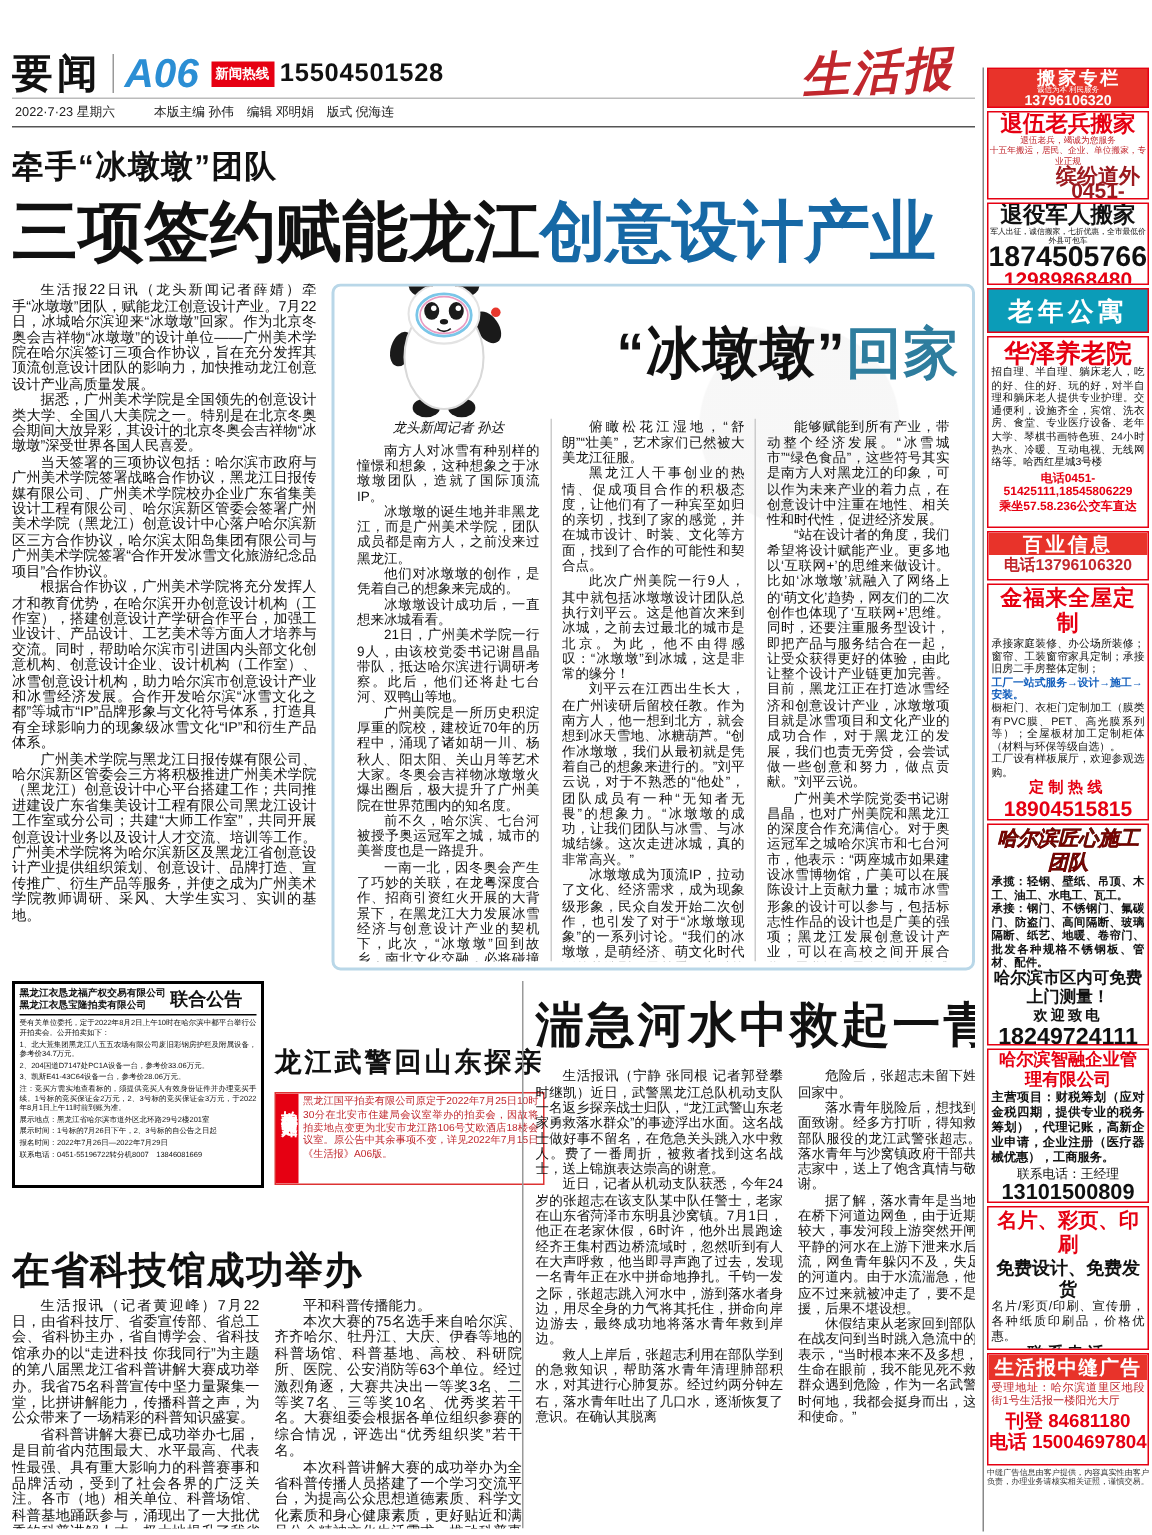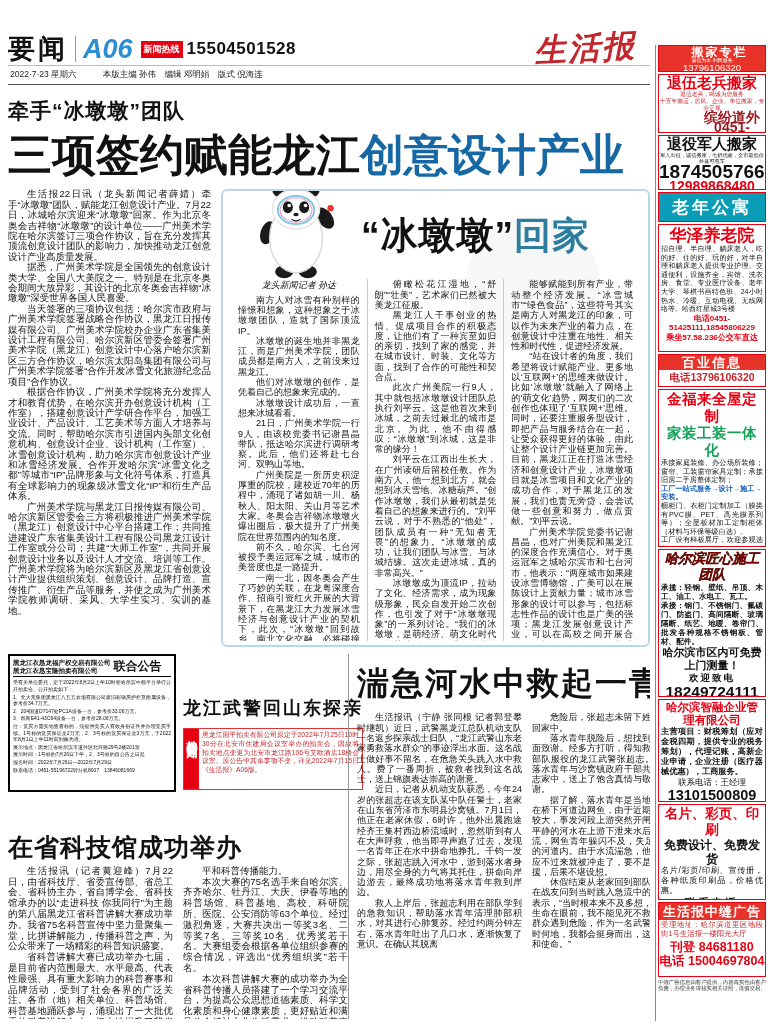--- a/index.html
+++ b/index.html
@@ -24,21 +24,21 @@
   .lead-row{display:flex;margin-top:10px;height:460px;overflow:hidden;}
   .lead-col{width:203px;flex:none;font-size:9.5px;line-height:10.4px;text-align:justify;overflow:hidden;}
   .lead-col p,.para{margin:0;text-indent:2em;}
   
   .home-box{flex:1;margin-left:10px;border:2px solid #b9d7e8;border-radius:6px;position:relative;
             padding:2px 8px;box-sizing:border-box;height:458px;overflow:hidden;background:#fff;}
   .watermark{position:absolute;right:30px;top:8px;width:170px;height:170px;border-radius:50%;
              background:radial-gradient(circle,#f1f1f1 0 55%,transparent 56%);opacity:.55;}
   .home-top{display:flex;align-items:center;height:86px;position:relative;}
   .panda{width:130px;flex:none;text-align:center;margin-top:-8px;}
-  .home-headline{flex:1;text-align:left;font-size:37px;font-weight:900;letter-spacing:1px;position:relative;}
+  .home-headline{flex:1;text-align:right;font-size:37px;font-weight:900;letter-spacing:1px;position:relative;}
   .home-headline .teal{color:#2e7d9e;}
   .home-cols{display:flex;height:362px;overflow:hidden;position:relative;}
   .hcol{flex:1;padding:0 7px;font-size:9px;line-height:10.3px;text-align:justify;overflow:hidden;}
   .hcol + .hcol{border-left:1px solid #ccc;}
   .byline{font-family:"Liberation Serif","DejaVu Serif",serif;font-style:italic;text-align:center;
           font-size:9px;margin:1px 0 4px;text-indent:0;}
   
   .bottom-row{display:flex;margin-top:5px;height:365px;overflow:hidden;}
   .bl{width:340px;flex:none;}
   .notice-row{display:flex;height:138px;}
@@ -65,21 +65,21 @@
                    font-size:32px;font-weight:900;letter-spacing:2px;white-space:nowrap;}
   .br .cols2{height:300px;}
   
   .sidebar{position:absolute;right:2px;top:45px;width:111px;height:976px;border-left:1px solid #888;
            padding-left:2px;box-sizing:border-box;display:flex;flex-direction:column;gap:2px;overflow:hidden;}
   .ad{border:1px solid #e60012;box-sizing:border-box;overflow:hidden;flex:none;background:#fff;}
   .ad-red-bg{background:#e8332a;color:#fff;text-align:center;}
   .ad1{height:27px;}
   .ad1 .t{font-size:12px;font-weight:900;letter-spacing:2px;line-height:12px;margin-left:15px;}
   .ad1 .s{font-size:5px;line-height:5px;}
-  .ad1 .p{font-size:9.5px;font-weight:400;line-height:9.5px;}
+  .ad1 .p{font-size:9.5px;font-weight:700;line-height:9.5px;}
   .ad2{height:59px;text-align:center;}
   .ad2 .t{color:#e60012;font-size:15px;font-weight:900;line-height:16px;}
   .ad2 .s{color:#c1272d;font-size:5.8px;line-height:7px;}
   .ad2 .p{color:#9c1b20;font-size:14px;font-weight:700;line-height:10px;margin-left:40px;}
   .ad3{height:55px;text-align:center;}
   .ad3 .t{font-size:15px;font-weight:900;line-height:16px;}
   .ad3 .s{font-size:5.2px;line-height:6px;}
   .ad3 .p1{font-size:19px;font-weight:700;line-height:15px;}
   .ad3 .p2{font-size:14px;font-weight:900;line-height:15px;color:#e60012;}
   .ad4{height:30px;background:#0b9cb8;color:#fff;display:flex;align-items:center;justify-content:center;
@@ -299,21 +299,20 @@
       <div class="b">招自理、半自理、躺床老人，吃的好、住的好、玩的好，对半自理和躺床老人提供专业护理。交通便利，设施齐全，宾馆、洗衣房、食堂、专业医疗设备、老年大学、琴棋书画特色班、24小时热水、冷暖、互动电视、无线网络等。哈西红星城3号楼</div>
       <div class="p">电话0451-51425111,18545806229</div>
       <div class="bus">乘坐57.58.236公交车直达</div>
     </div>
     <div class="ad ad6">
       <div class="t ad-red-bg">百业信息</div>
       <div class="p">电话13796106320</div>
     </div>
     <div class="ad ad7">
       <div class="t1">金福来全屋定制</div>
-      <div class="t2">家装工装一体化</div>
       <div class="b">承接家庭装修、办公场所装修；窗帘、工装窗帘家具定制；承接旧房二手房整体定制；</div>
       <div class="hl">工厂一站式服务→设计→施工→安装。</div>
       <div class="b">橱柜门、衣柜门定制加工（膜类有PVC膜、PET、高光膜系列等）；全屋板材加工定制柜体（材料与环保等级自选）。</div>
       <div class="b">工厂设有样板展厅，欢迎参观选购。</div>
       <div class="hot">定制热线</div>
       <div class="p">18904515815</div>
 
     </div>
     <div class="ad ad8">
       <div class="t">哈尔滨匠心施工团队</div>

